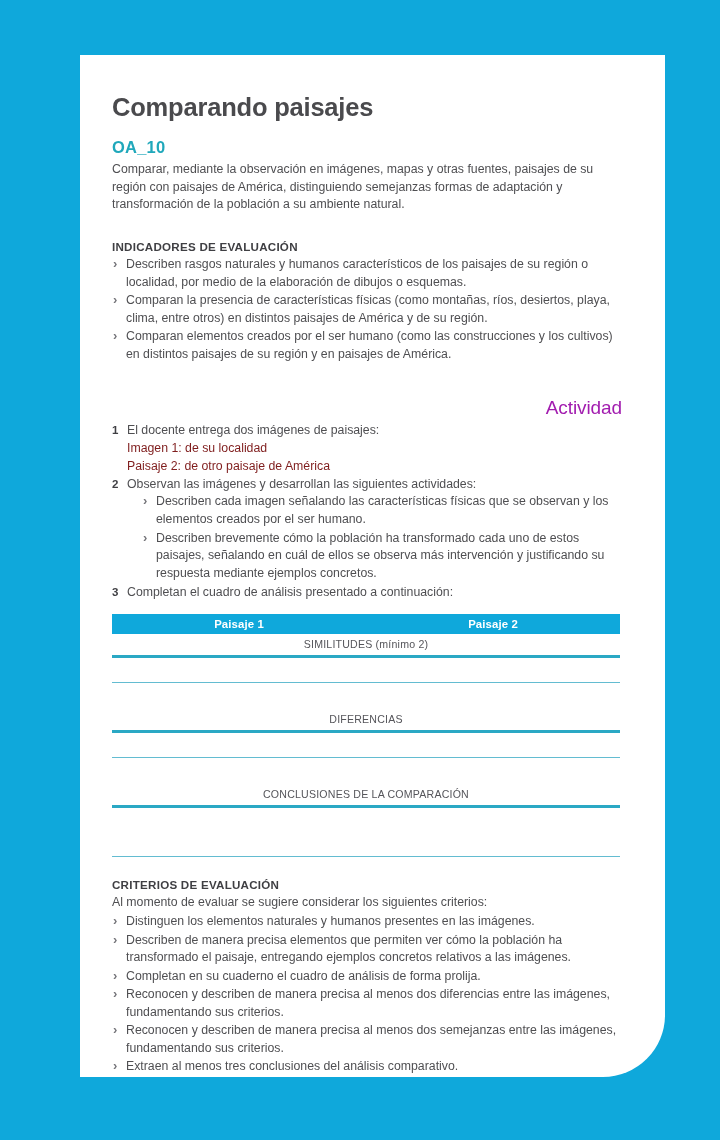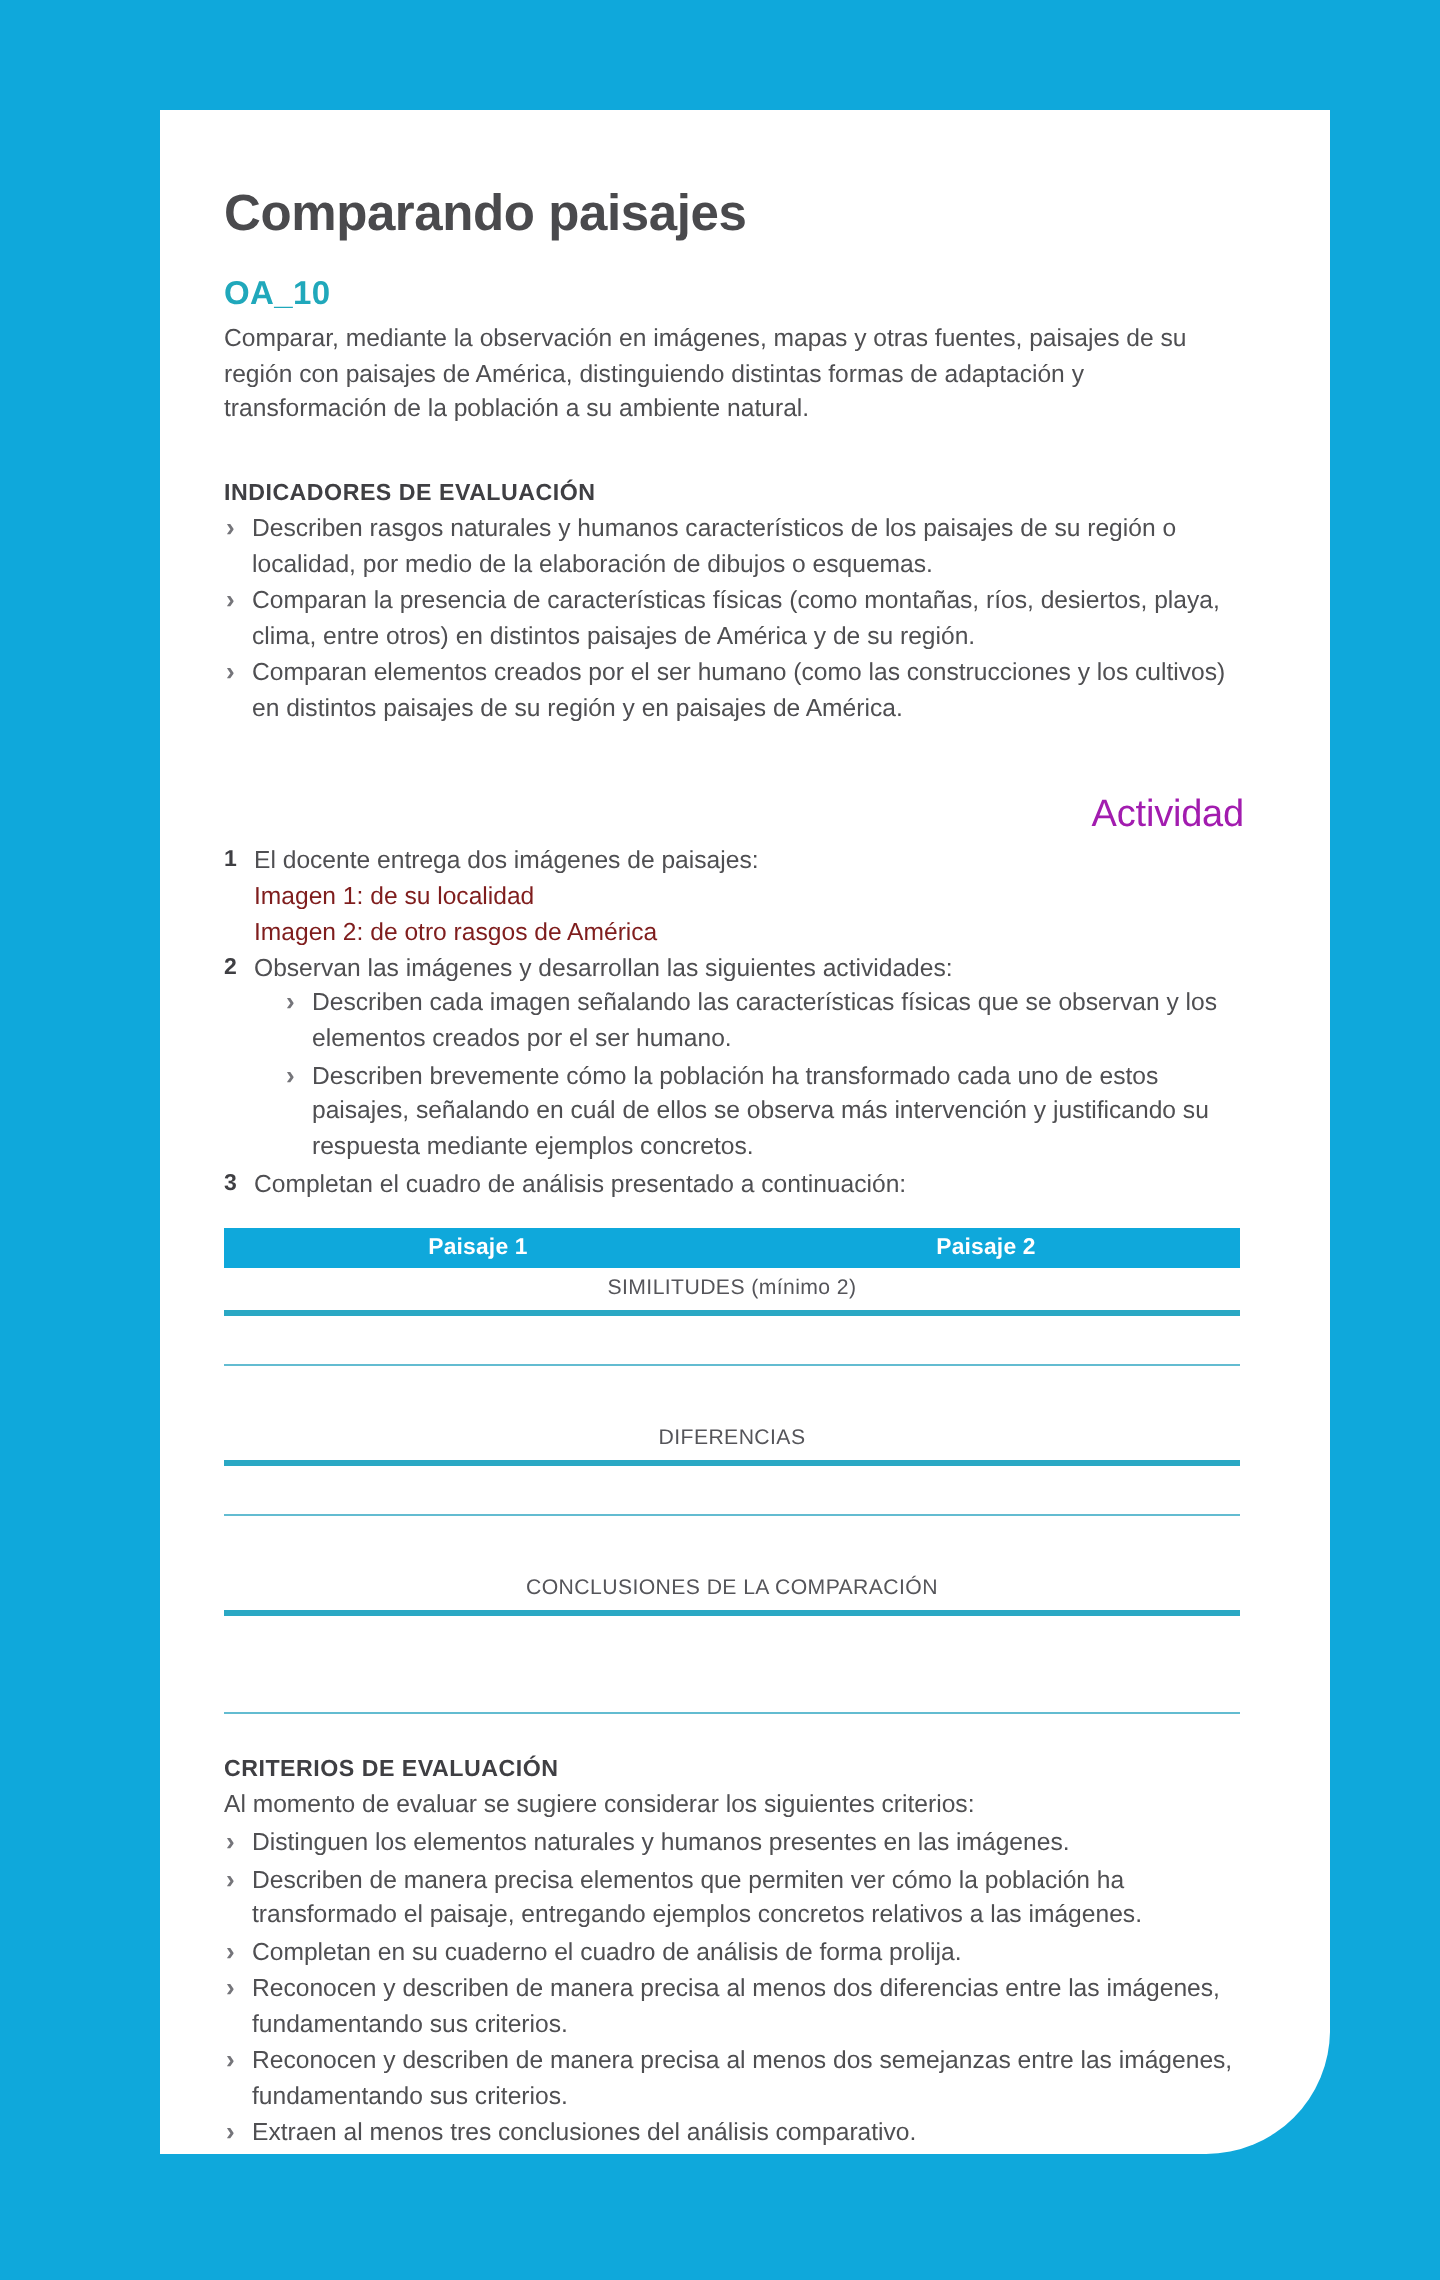--- a/index.html
+++ b/index.html
@@ -190,42 +190,42 @@
 </head>
 <body>
 
 <div class="page-card">
   <div class="page-inner">
 
     <h1 class="doc-title">Comparando paisajes</h1>
 
     <div class="oa-block">
       <div class="oa-code">OA_10</div>
-      <p class="oa-text">Comparar, mediante la observación en imágenes, mapas y otras fuentes, paisajes de su región con paisajes de América, distinguiendo distintas formas de adaptación y transformación de la población a su ambiente natural.</p>
+      <p class="oa-text">Comparar, mediante la observación en imágenes, mapas y otras fuentes, paisajes de su región con paisajes de América, distinguiendo semejanzas formas de adaptación y transformación de la población a su ambiente natural.</p>
     </div>
 
     <div class="indicadores-block">
       <div class="section-label">INDICADORES DE EVALUACIÓN</div>
       <ul class="chev-list">
         <li class="chev-item">Describen rasgos naturales y humanos característicos de los paisajes de su región o localidad, por medio de la elaboración de dibujos o esquemas.</li>
         <li class="chev-item">Comparan la presencia de características físicas (como montañas, ríos, desiertos, playa, clima, entre otros) en distintos paisajes de América y de su región.</li>
         <li class="chev-item">Comparan elementos creados por el ser humano (como las construcciones y los cultivos) en distintos paisajes de su región y en paisajes de América.</li>
       </ul>
     </div>
 
     <div class="actividad-block">
       <h2 class="act-heading">Actividad</h2>
 
       <ul class="num-list">
 
         <li class="num-item">
           <span class="num-marker">1</span>
           <span>El docente entrega dos imágenes de paisajes:</span>
           <div class="sub-line">Imagen 1: de su localidad</div>
-          <div class="sub-line">Imagen 2: de otro rasgos de América</div>
+          <div class="sub-line">Paisaje 2: de otro paisaje de América</div>
         </li>
 
         <li class="num-item">
           <span class="num-marker">2</span>
           <span>Observan las imágenes y desarrollan las siguientes actividades:</span>
           <ul class="nested-chev">
             <li class="chev-item">Describen cada imagen señalando las características físicas que se observan y los elementos creados por el ser humano.</li>
             <li class="chev-item">Describen brevemente cómo la población ha transformado cada uno de estos paisajes, señalando en cuál de ellos se observa más intervención y justificando su respuesta mediante ejemplos concretos.</li>
           </ul>
         </li>

